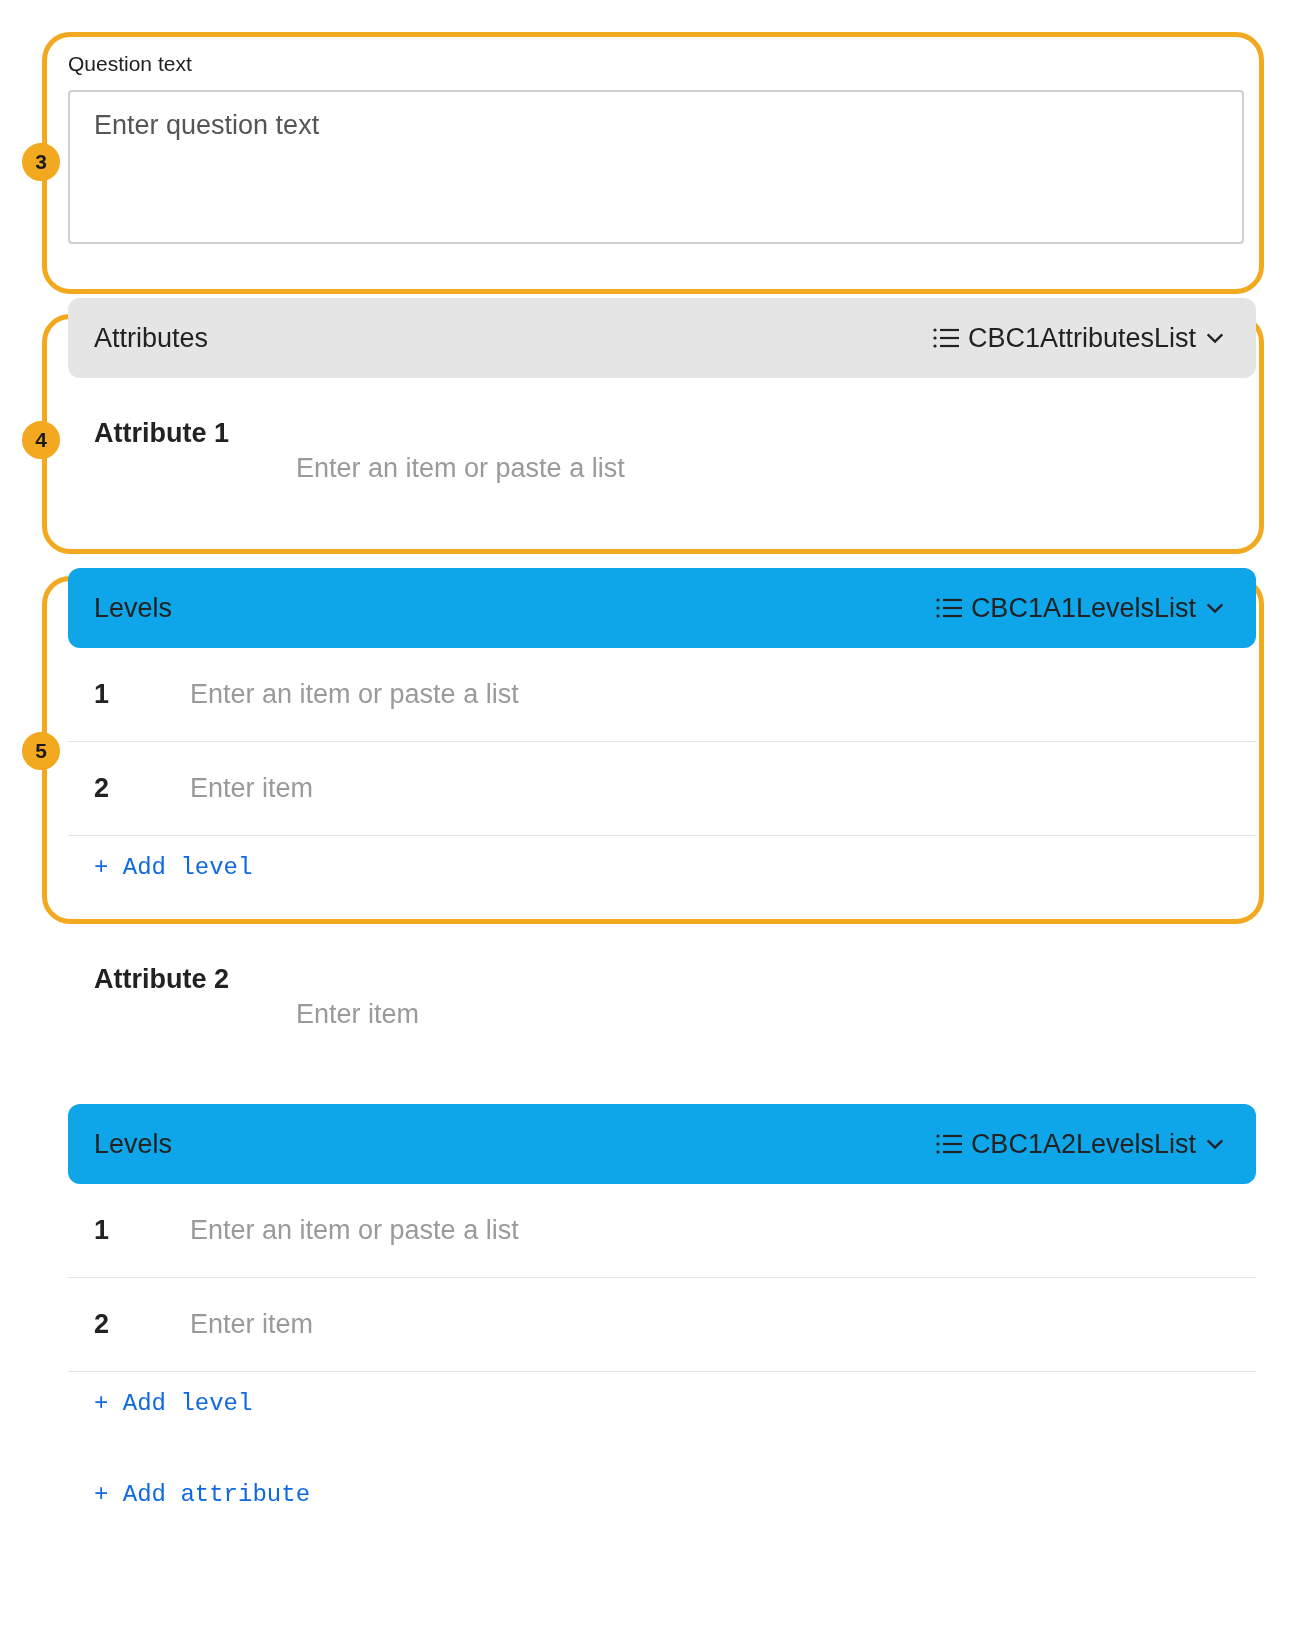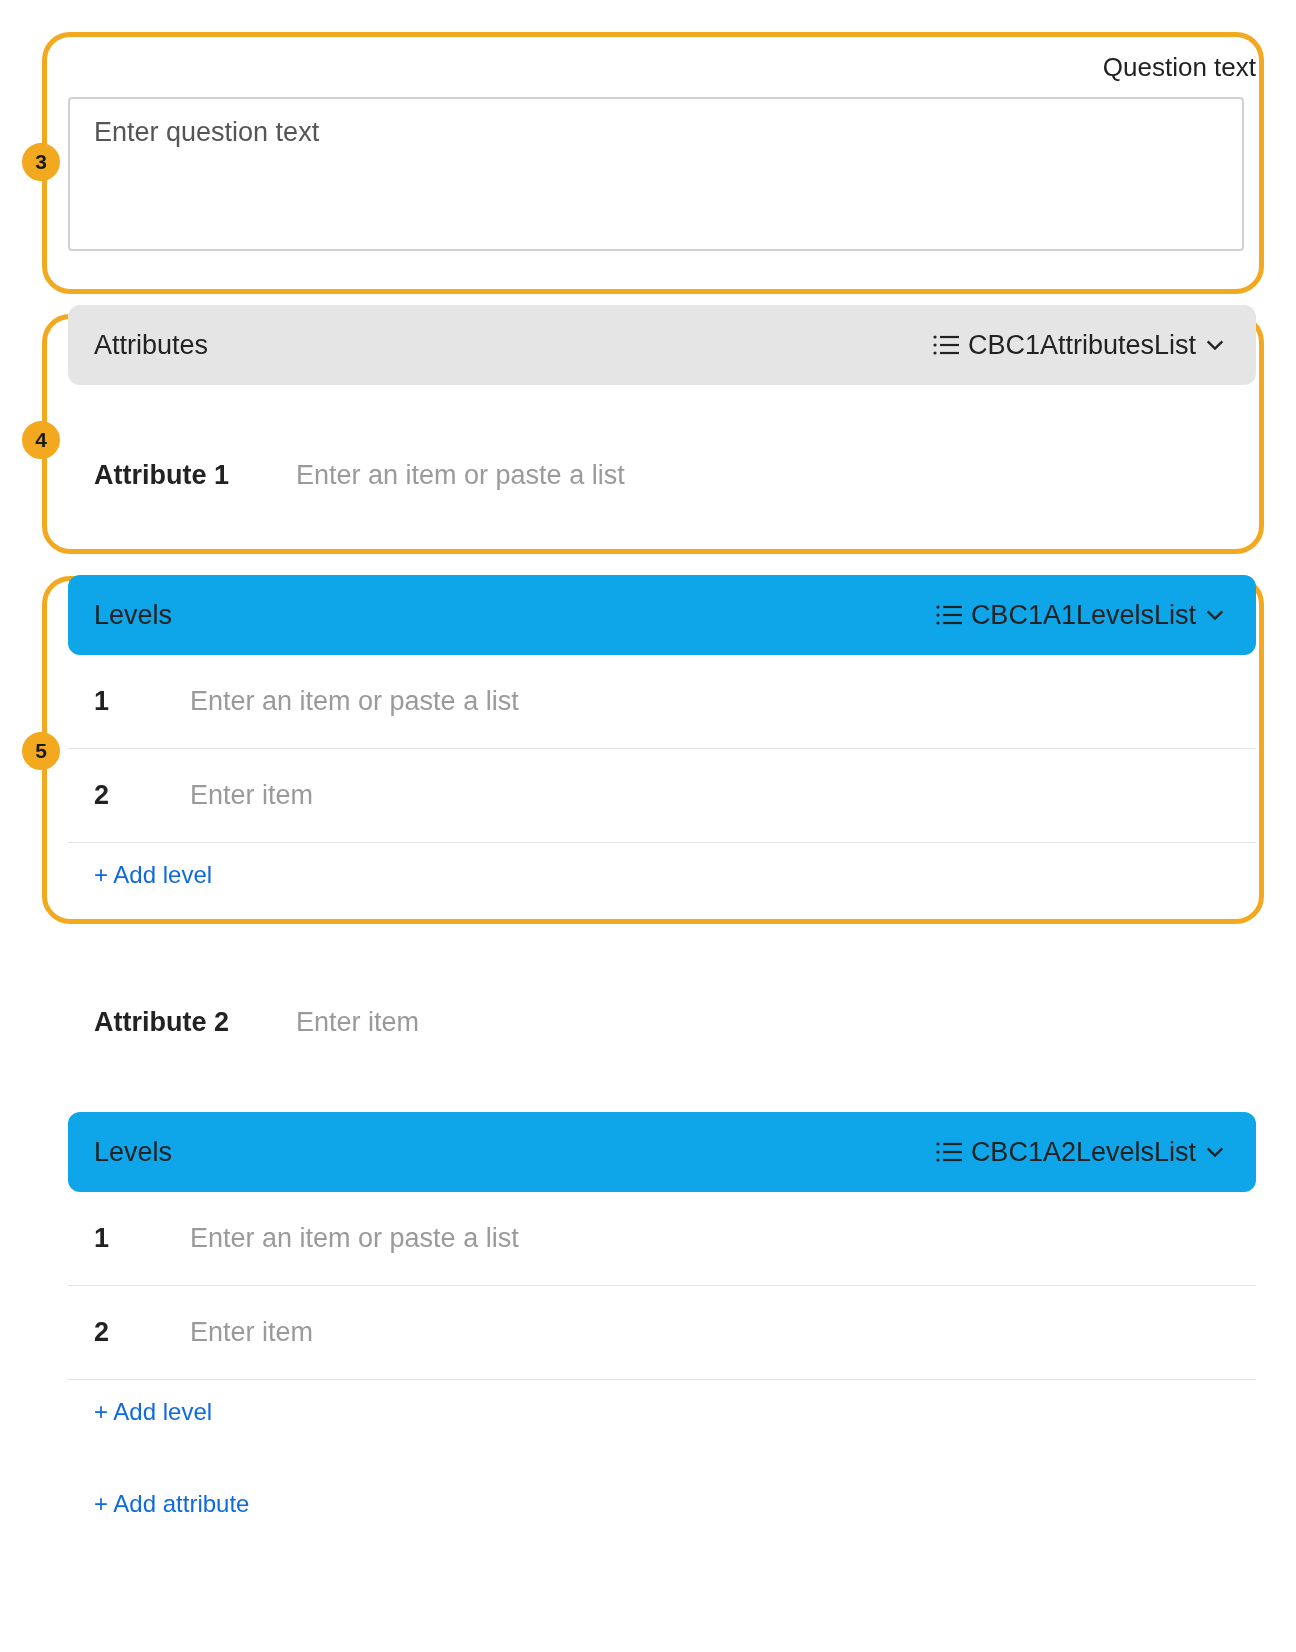--- a/index.html
+++ b/index.html
@@ -45,21 +45,21 @@
     font-weight: 700;
     font-size: 21px;
     display: flex; align-items: center; justify-content: center;
   }
   .badge3 { left: 22px; top: 143px; }
   .badge4 { left: 22px; top: 421px; }
   .badge5 { left: 22px; top: 732px; }
 
   
   .section-qt { padding-top: 12px; }
-  .qt-label { font-size: 26px; color: #222; margin-bottom: 14px; padding-left: 0; text-align: right; }
+  .qt-label { font-size: 21px; color: #222; margin-bottom: 14px; padding-left: 0; }
   .qt-input {
     width: 1176px;
     height: 154px;
     border: 2px solid #d0d0d0;
     border-radius: 4px;
     padding: 18px 24px;
     font-size: 27px;
     color: #222;
     resize: none;
     font-family: inherit;
@@ -81,21 +81,20 @@
   .sec-header.light { background: #0ea5e9; }
   .sec-title { font-weight: 400; }
   .sec-right { display: flex; align-items: center; gap: 8px; }
   .sec-list-label { font-size: 27px; color: #222; }
   .chev { width: 22px; height: 22px; }
   .list-icon { width: 28px; height: 24px; flex-shrink: 0; }
 
   
   .attr-row {
     display: flex;
-    align-items: center;
     gap: 42px;
     height: 100px;
     padding-left: 26px;
   }
   .attr-label { font-size: 27px; font-weight: 600; color: #222; min-width: 160px; }
   .attr-input {
     border: none;
     outline: none;
     font-size: 27px;
     color: #222;
@@ -121,21 +120,21 @@
   .level-input::placeholder { color: #9a9a9a; }
 
   .link-btn {
     display: inline-block;
     color: #0F69E0;
     font-size: 24px;
     font-weight: 400;
     padding: 18px 0 18px 26px;
     background: none; border: none;
     cursor: pointer;
-    font-family: Liberation Sans, sans-serif;
+    font-family: Liberation Mono, monospace;
     text-align: left;
   }
 
   
   .gap28 { height: 28px; }
   .gap40 { height: 40px; }
   .gap50 { height: 50px; }
   .gap65 { height: 65px; }
 </style>
 </head>

